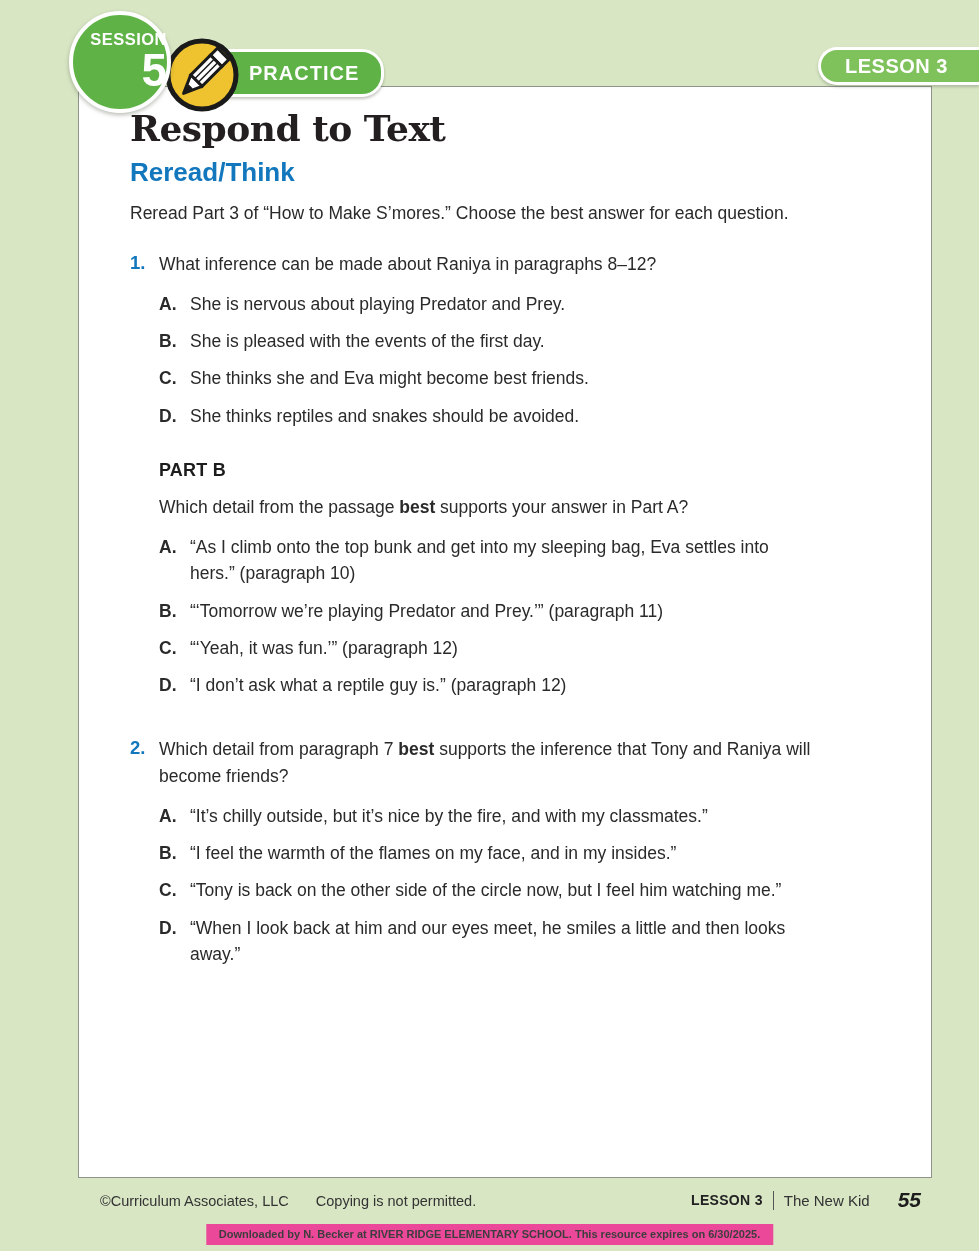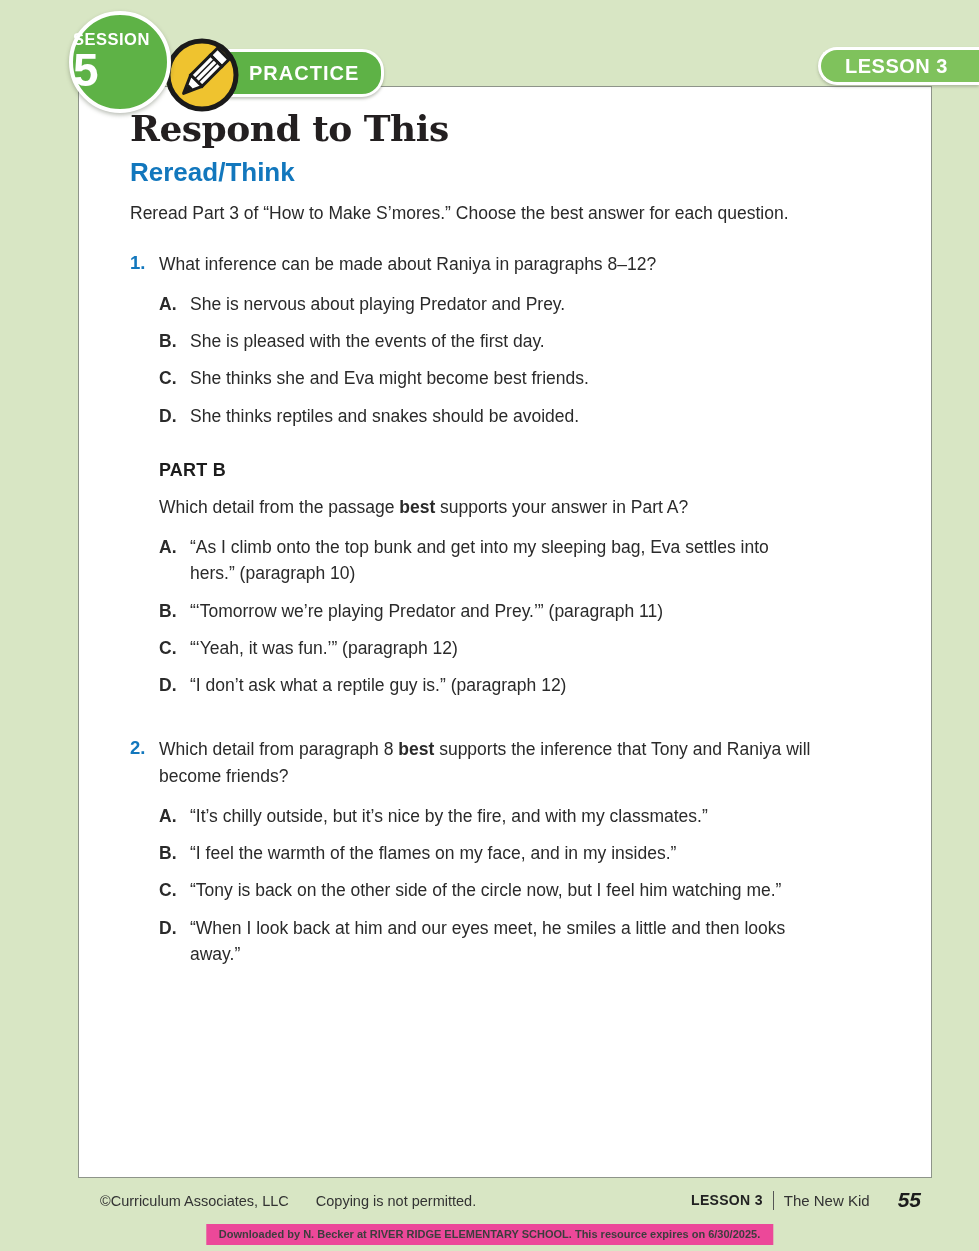--- a/index.html
+++ b/index.html
@@ -26,21 +26,21 @@
   
   .session-circle {
     position: absolute;
     left: 69px; top: 11px;
     width: 102px; height: 102px;
     border-radius: 50%;
     background: #5eb246;
     border: 4px solid #ffffff;
     box-shadow: 0 2px 4px rgba(80,90,70,.4);
     display: flex; flex-direction: column;
-    align-items: flex-start; justify-content: center;
+    align-items: flex-end; justify-content: center;
     color: #fff;
     z-index: 4;
   }
   .session-label { font-size: 16.5px; font-weight: bold; letter-spacing: .5px; line-height: 1; }
   .session-number { font-size: 46px; font-weight: bold; line-height: .95; margin-top: 1px; }
 
   .practice-pill {
     position: absolute;
     left: 198px; top: 49px;
     height: 48px;
@@ -195,21 +195,21 @@
         <polygon points="-3,16 3,16 0,25" fill="#1a1a1a"></polygon>
       </g>
     </svg>
   </div>
 
   <div class="lesson-pill">
     <span>LESSON 3</span>
   </div>
 
   <div class="content">
-    <h1 class="page-title">Respond to This</h1>
+    <h1 class="page-title">Respond to Text</h1>
     <h2 class="page-subtitle">Reread/Think</h2>
     <p class="intro">Reread Part 3 of “How to Make S’mores.” Choose the best answer for each question.</p>
     <div id="questions">
         <div class="question">
           <span class="qnum">1.</span>
           <div class="qbody">
             <div class="qblock">
               <p class="stem"><span>What inference can be made about Raniya in paragraphs 8–12?</span></p>
               <div class="choices">
                 <div class="choice">
@@ -251,21 +251,21 @@
                   <span class="choice-text">“I don’t ask what a reptile guy is.” (paragraph 12)</span>
                 </div>
               </div>
             </div>
           </div>
         </div>
         <div class="question">
           <span class="qnum">2.</span>
           <div class="qbody">
             <div class="qblock">
-              <p class="stem"><span>Which detail from paragraph 8 </span><b>best</b><span> supports the inference that Tony and Raniya will become friends?</span></p>
+              <p class="stem"><span>Which detail from paragraph 7 </span><b>best</b><span> supports the inference that Tony and Raniya will become friends?</span></p>
               <div class="choices">
                 <div class="choice">
                   <span class="choice-letter">A.</span>
                   <span class="choice-text">“It’s chilly outside, but it’s nice by the fire, and with my classmates.”</span>
                 </div>
                 <div class="choice">
                   <span class="choice-letter">B.</span>
                   <span class="choice-text">“I feel the warmth of the flames on my face, and in my insides.”</span>
                 </div>
                 <div class="choice">

